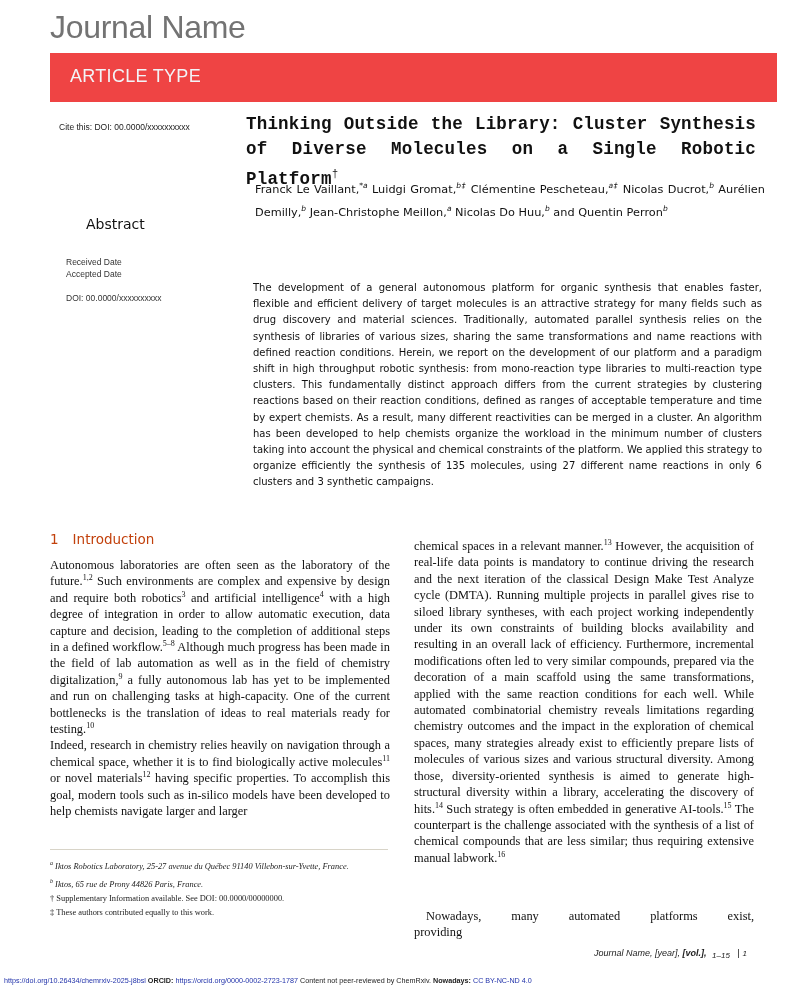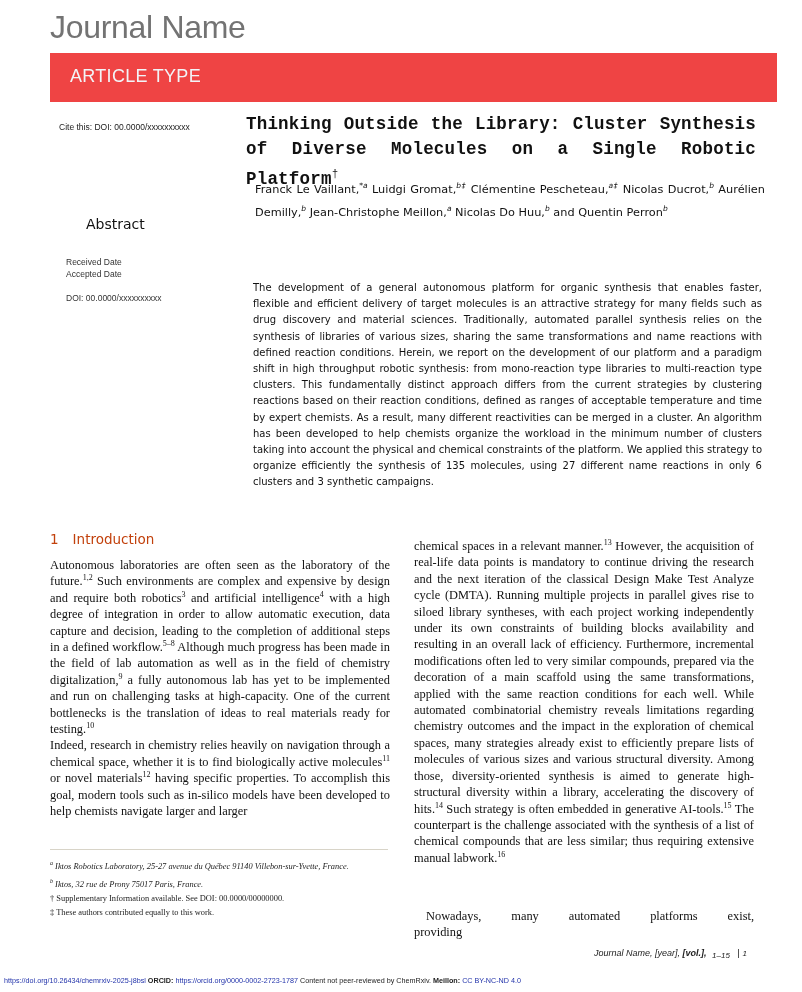--- a/index.html
+++ b/index.html
@@ -73,32 +73,32 @@
   <span class="num">1</span><span>Introduction</span>
 </div>
 
 <div id="col-left" class="abs col"><span>Autonomous laboratories are often seen as the laboratory of the future.</span><sup>1,2</sup><span> Such environments are complex and expensive by design and require both robotics</span><sup>3</sup><span> and artificial intelligence</span><sup>4</sup><span> with a high degree of integration in order to allow automatic execution, data capture and decision, leading to the completion of additional steps in a defined workflow.</span><sup>5–8</sup><span> Although much progress has been made in the field of lab automation as well as in the field of chemistry digitalization,</span><sup>9</sup><span> a fully autonomous lab has yet to be implemented and run on challenging tasks at high-capacity. One of the current bottlenecks is the translation of ideas to real materials ready for testing.</span><sup>10</sup><br><span>Indeed, research in chemistry relies heavily on navigation through a chemical space, whether it is to find biologically active molecules</span><sup>11</sup><span> or novel materials</span><sup>12</sup><span> having specific properties. To accomplish this goal, modern tools such as in-silico models have been developed to help chemists navigate larger and larger</span></div>
 <div id="col-right" class="abs col"><span>chemical spaces in a relevant manner.</span><sup>13</sup><span> However, the acquisition of real-life data points is mandatory to continue driving the research and the next iteration of the classical Design Make Test Analyze cycle (DMTA). Running multiple projects in parallel gives rise to siloed library syntheses, with each project working independently under its own constraints of building blocks availability and resulting in an overall lack of efficiency. Furthermore, incremental modifications often led to very similar compounds, prepared via the decoration of a main scaffold using the same transformations, applied with the same reaction conditions for each well.  While automated combinatorial chemistry reveals limitations regarding chemistry outcomes and the impact in the exploration of chemical spaces, many strategies already exist to efficiently prepare lists of molecules of various sizes and various structural diversity.  Among those, diversity-oriented synthesis is aimed to generate high-structural diversity within a library, accelerating the discovery of hits.</span><sup>14</sup><span> Such strategy is often embedded in generative AI-tools.</span><sup>15</sup><span> The counterpart is the challenge associated with the synthesis of a list of chemical compounds that are less similar; thus requiring extensive manual labwork.</span><sup>16</sup></div>
 <div id="col-right-p2" class="abs col">Nowadays, many automated platforms exist, providing</div>
 
 <div id="footnote-rule" class="abs"></div>
 <div id="footnotes" class="abs">
     <div class="it"><sup>a</sup> <span>Iktos Robotics Laboratory, 25-27 avenue du Québec 91140 Villebon-sur-Yvette, France.</span></div>
-    <div class="it"><sup>b</sup> <span>Iktos, 32 rue de Prony 75017 Paris, France.</span></div>
+    <div class="it"><sup>b</sup> <span>Iktos, 65 rue de Prony 44826 Paris, France.</span></div>
     <div><span>† Supplementary Information available. See DOI: 00.0000/00000000.</span></div>
     <div><span>‡ These authors contributed equally to this work.</span></div>
   </div>
 
 <div id="page-footer" class="abs">
   <span>Journal Name, [year],</span>
   <b>[vol.],</b>
   <span class="pages">1–15</span>
   <span class="pg">1</span>
 </div>
 
 <div id="chemrxiv-bar" class="abs">
   <span class="link">https://doi.org/10.26434/chemrxiv-2025-j8bsl</span>
   <b>ORCID:</b>
   <span class="link">https://orcid.org/0000-0002-2723-1787</span>
   <span>Content not peer-reviewed by ChemRxiv.</span>
-  <b>Meillon:</b>
+  <b>Nowadays:</b>
   <span class="link">CC BY-NC-ND 4.0</span>
 </div>
 
 </body></html>

